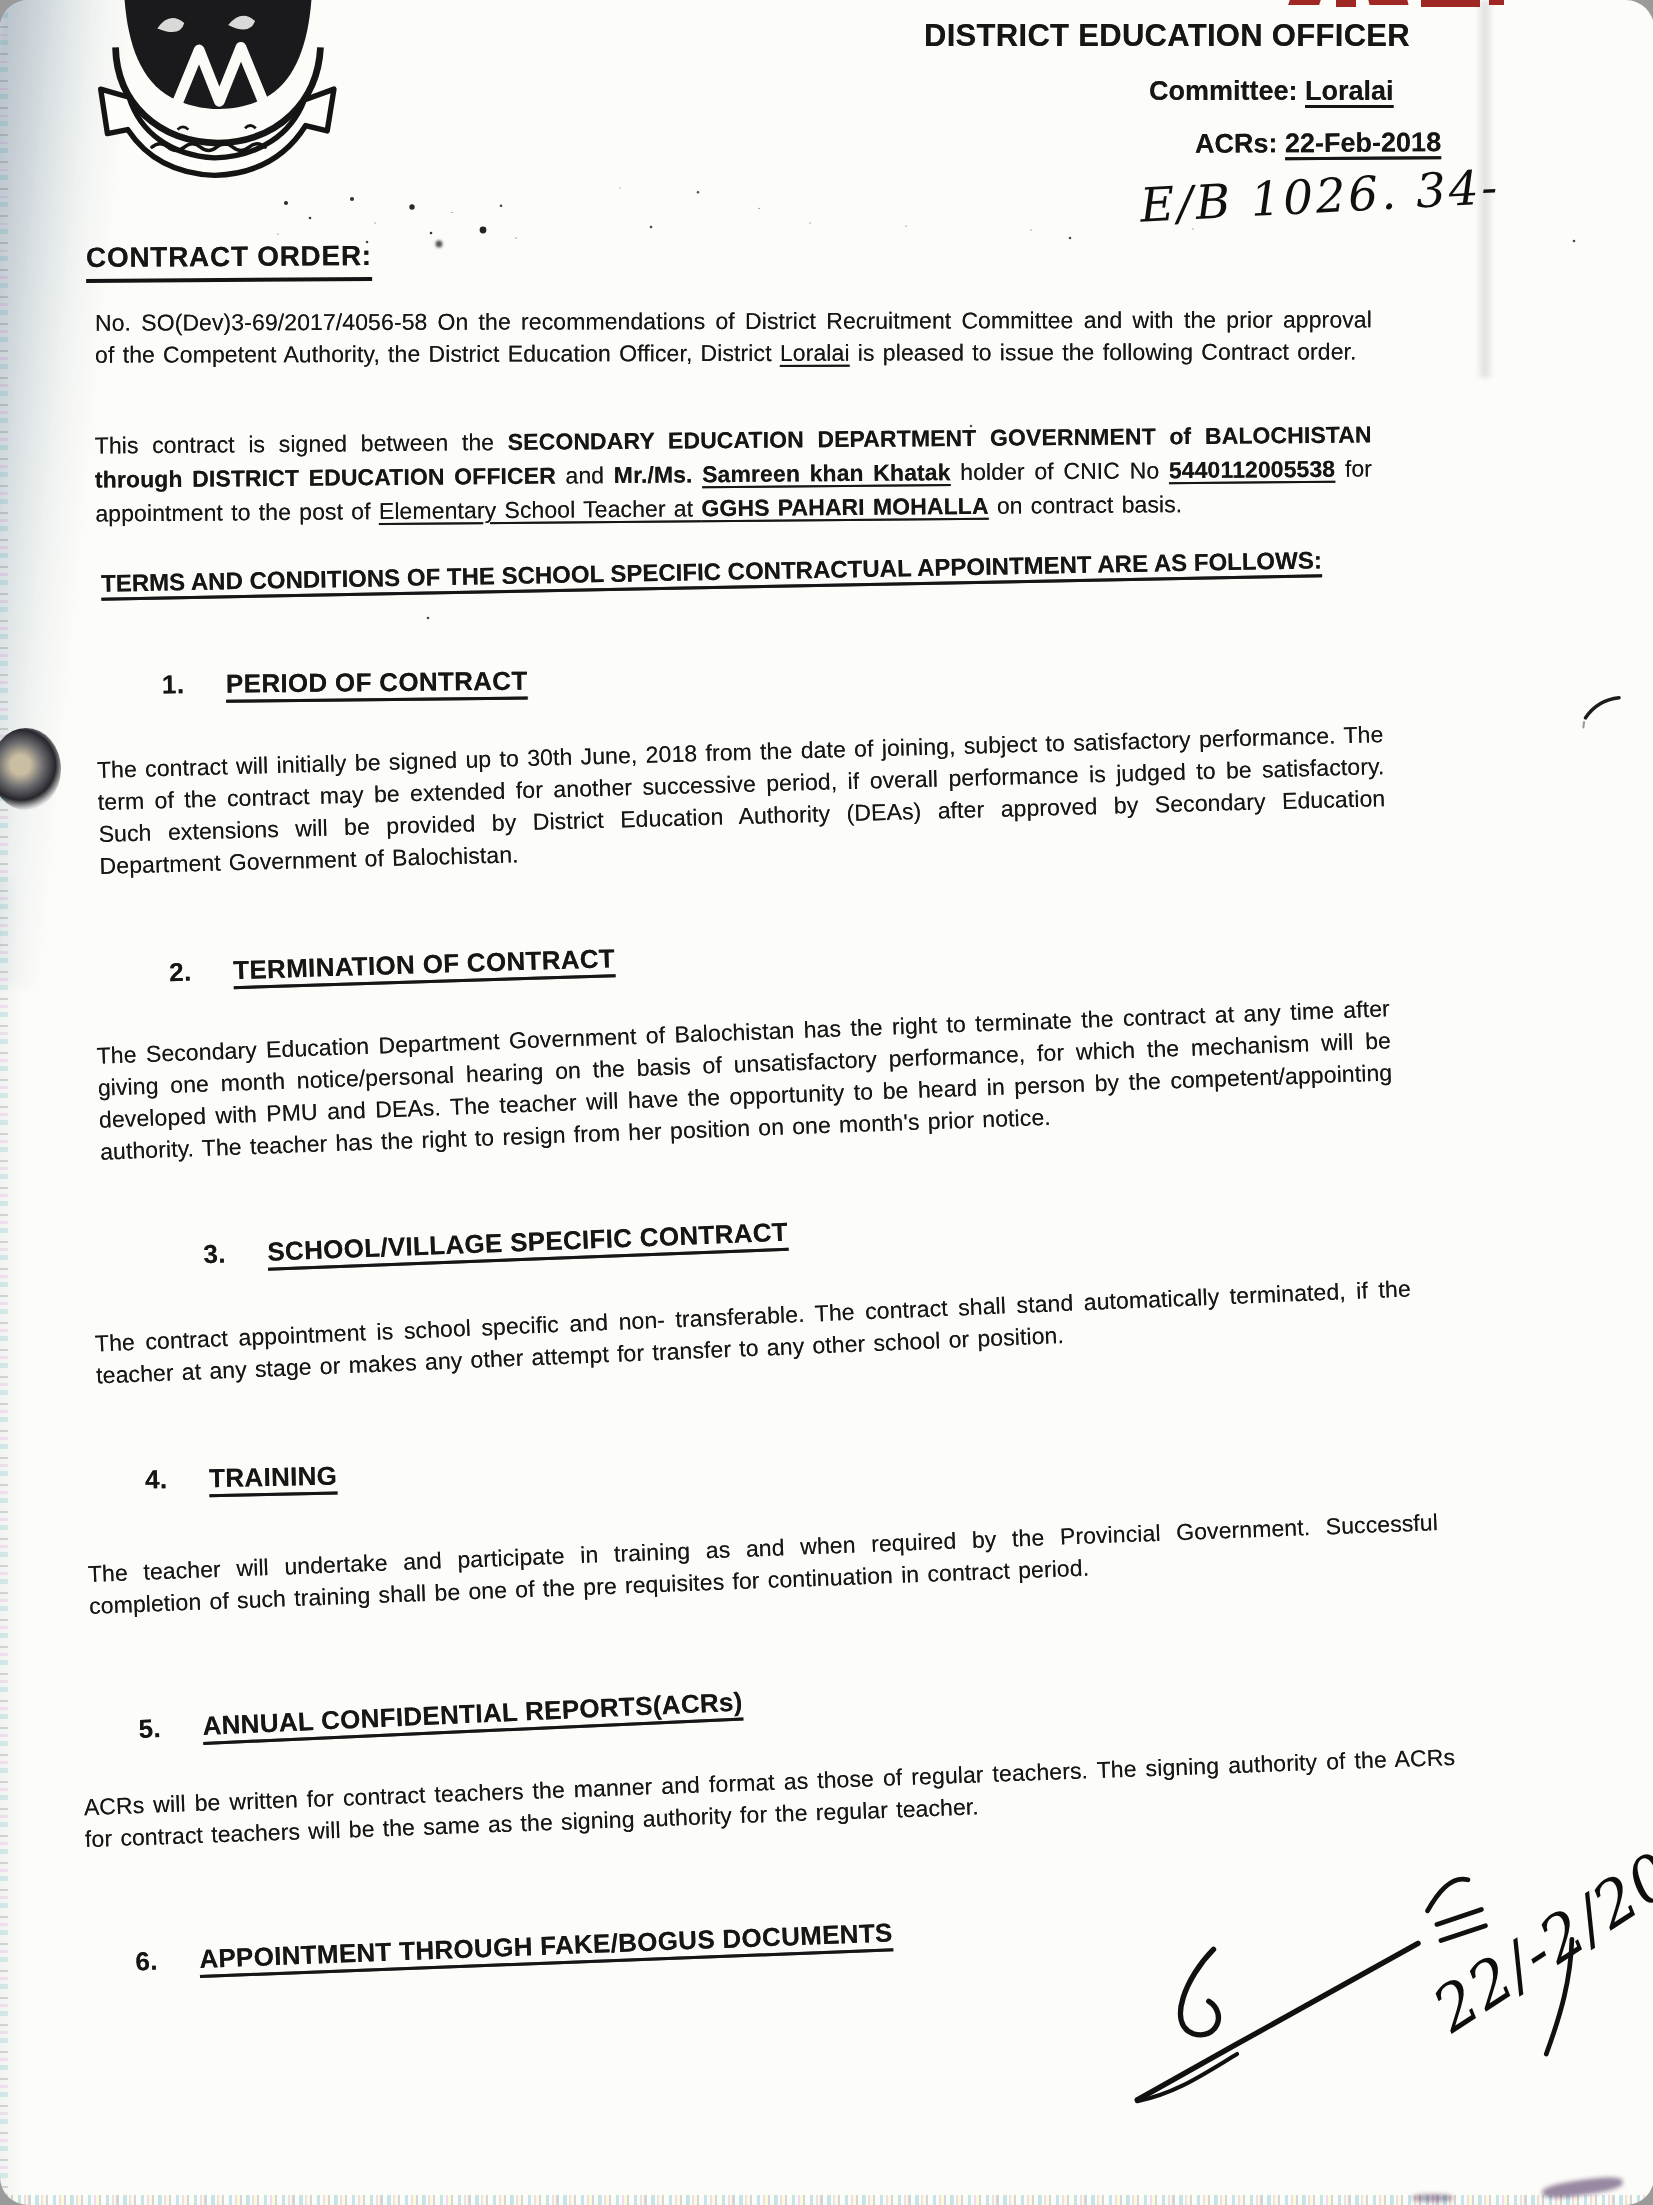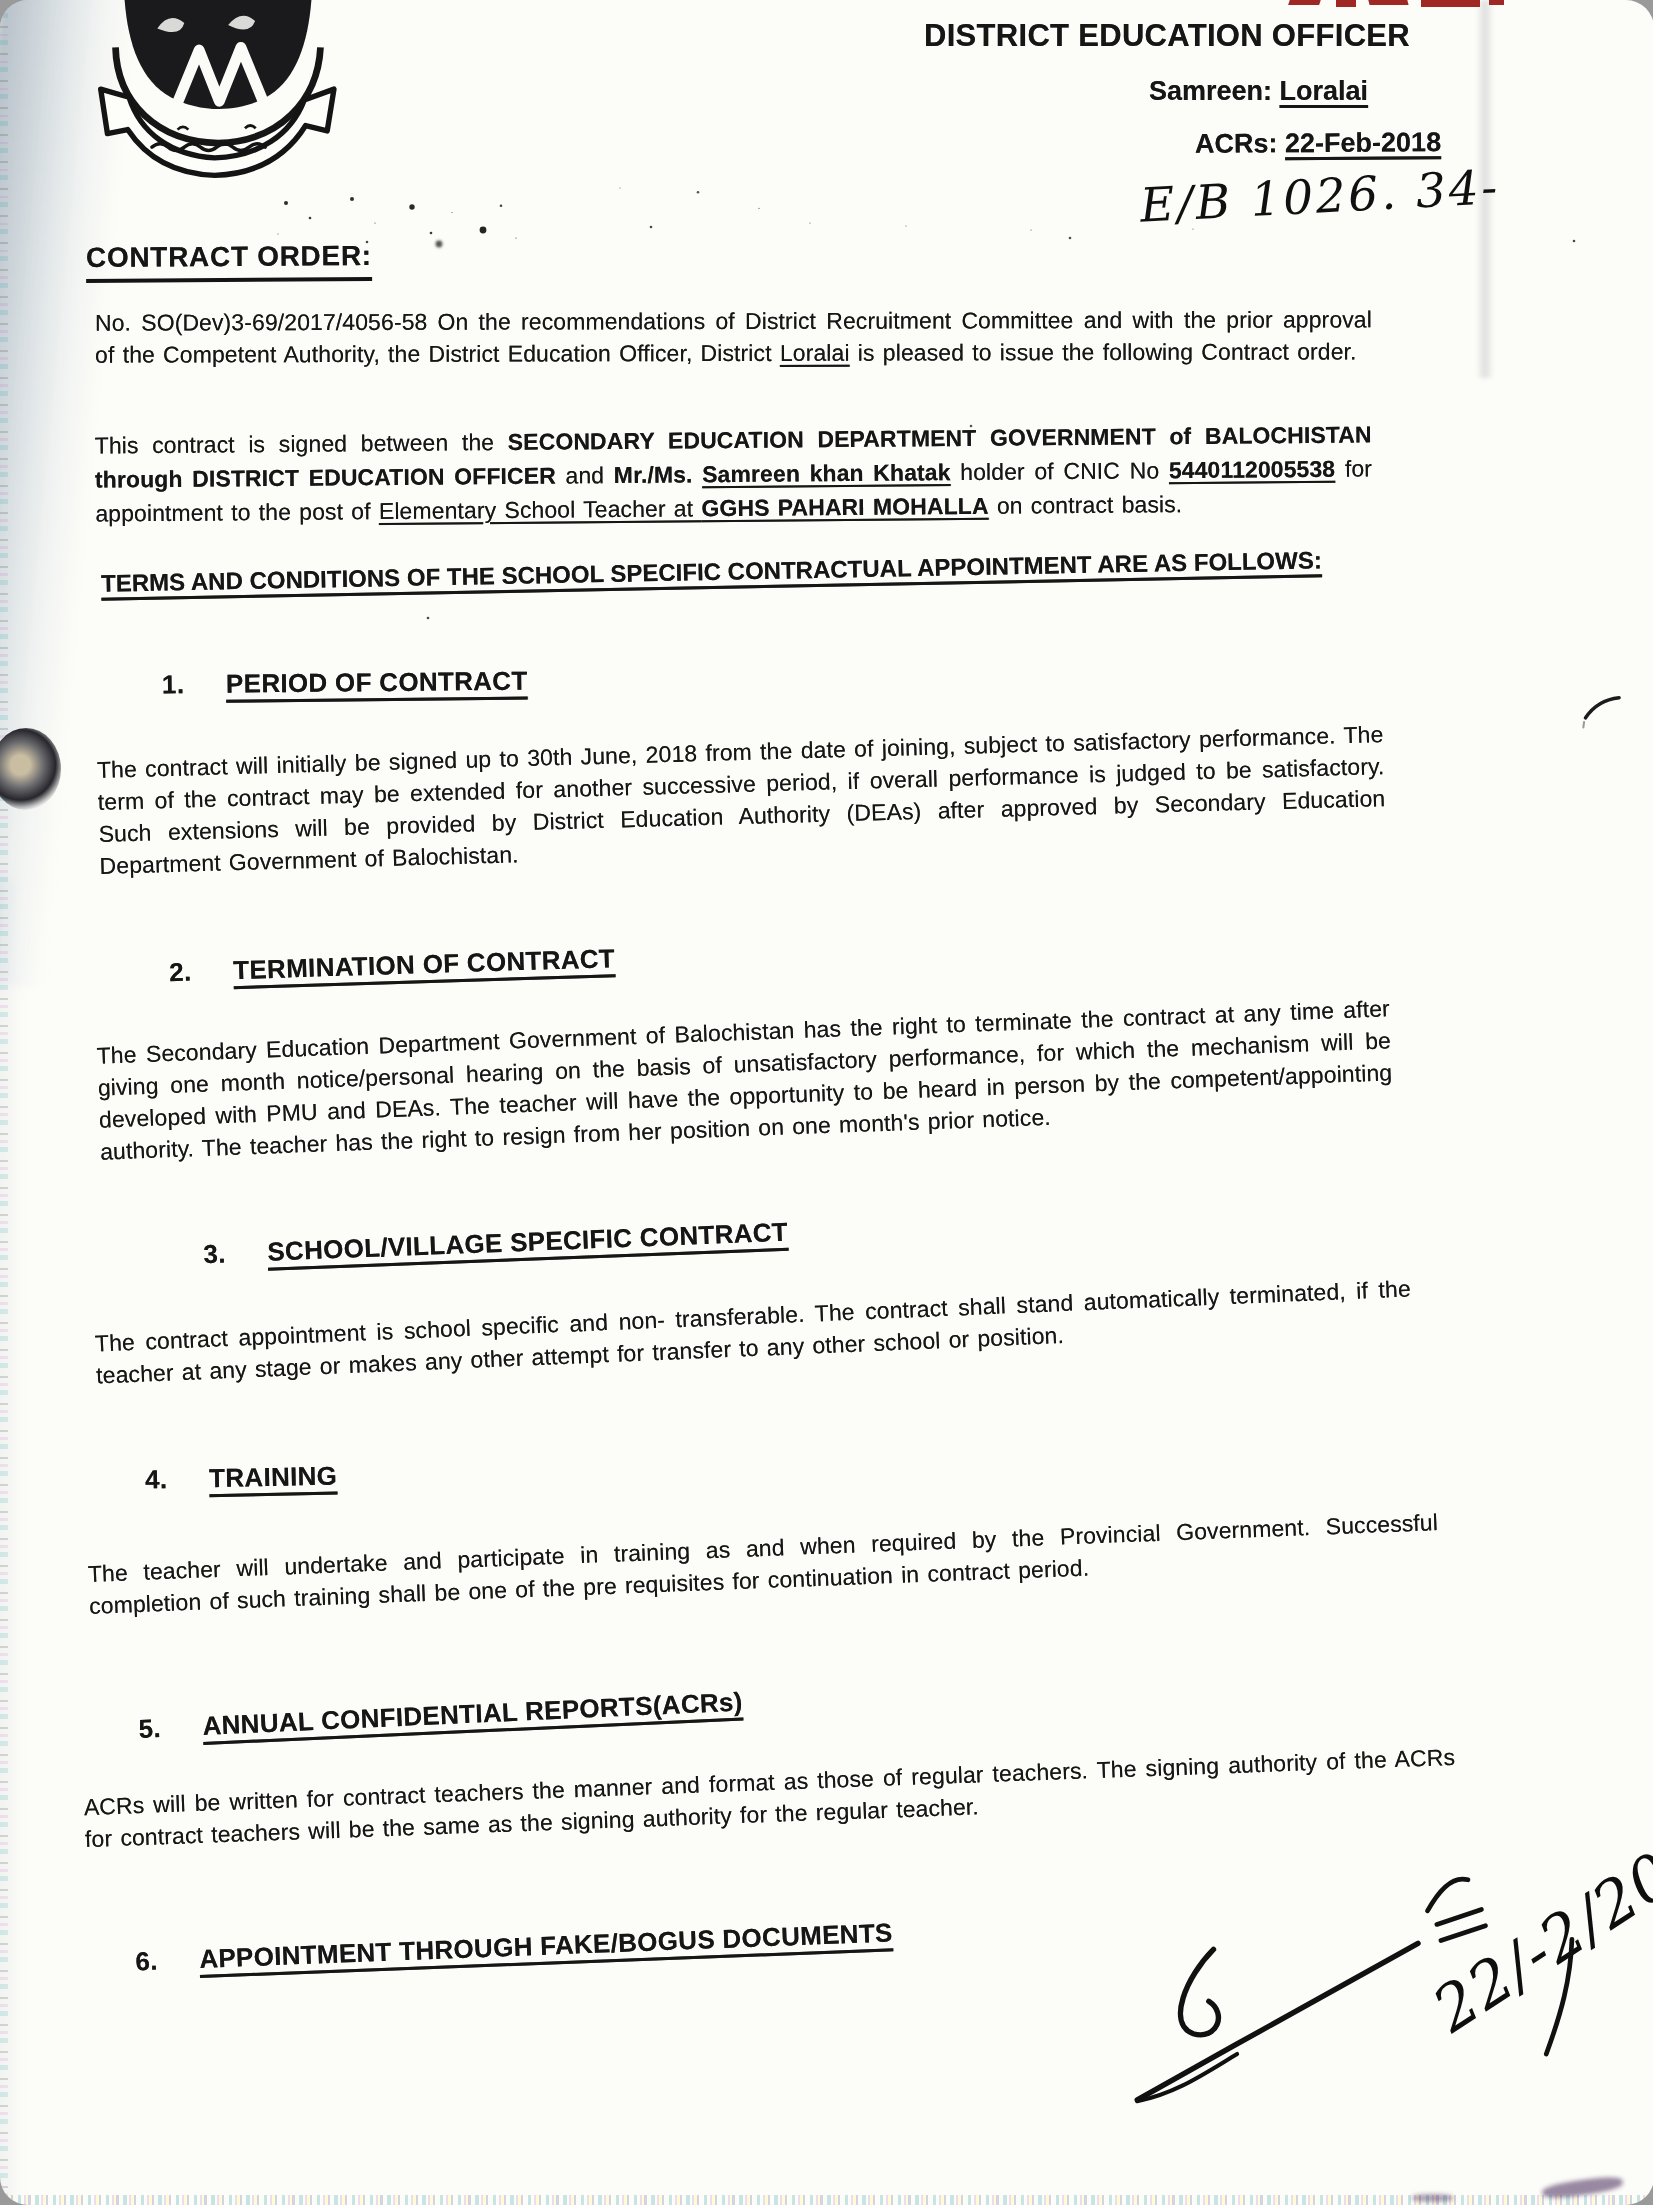--- a/index.html
+++ b/index.html
@@ -142,21 +142,21 @@
     <path d="M150,170 L182,92 L212,168 L244,88 L276,166" fill="none" stroke="#fbfbf8" stroke-width="16" stroke-linejoin="round"></path>
     <path d="M120,60 q18,-26 40,-8 q-6,22 -40,8 Z M225,55 q20,-24 40,-6 q-8,22 -40,6 Z" fill="#fbfbf8" opacity=".85"></path>
     <path d="M58,88 C60,170 120,228 210,230 C300,228 358,168 362,88" fill="none" stroke="#161616" stroke-width="10"></path>
     <path d="M36,150 L78,162 C95,215 140,248 205,252 C270,250 318,218 338,166 L382,150 L372,212 L340,204
              C310,252 265,276 205,278 C148,276 105,254 76,210 L46,216 Z" fill="#fdfdfa" stroke="#141414" stroke-width="8" stroke-linejoin="round"></path>
     <path d="M112,236 q12,-10 24,0 t24,0 t24,0 t24,0 t24,0 t24,0 t24,0" fill="none" stroke="#141414" stroke-width="5" stroke-linecap="round"></path>
     <path d="M150,210 q8,-8 16,0 M250,208 q8,-8 16,0" fill="none" stroke="#141414" stroke-width="4"></path>
   </svg>
 
   <div class="hdr-title ink">DISTRICT EDUCATION OFFICER</div>
-  <div class="hdr-line2 ink"><span>Samreen: </span><span class="uv">Loralai</span></div>
+  <div class="hdr-line2 ink"><span>Committee: </span><span class="uv">Loralai</span></div>
   <div class="hdr-line3 ink"><span>ACRs: </span><span class="uv">22-Feb-2018</span></div>
   <div class="handwritten-ref">E/B 1026. 34-</div>
 
   <div class="contract-order ink">CONTRACT ORDER:</div>
 
   <p class="para ink" style="left:95px;top:282px;width:1277px;transform:rotate(-.15deg);"><span>No. SO(Dev)3-69/2017/4056-58  On the recommendations of District Recruitment Committee and with the prior approval of the Competent Authority, the District Education Officer, District </span><span class="u">Loralai</span><span> is pleased to issue the following Contract order.</span></p>
 
   <p class="para ink" style="left:95px;top:400px;width:1277px;line-height:34px;transform:rotate(-.5deg);"><span>This contract is signed between the </span><span class="b">SECONDARY EDUCATION DEPARTMENT GOVERNMENT</span><span class="b"> of </span><span class="b">BALOCHISTAN</span><span class="b"> through </span><span class="b">DISTRICT EDUCATION OFFICER</span><span> and </span><span class="b">Mr./Ms. </span><span class="b u">Samreen khan Khatak</span><span> holder of CNIC No </span><span class="b u">5440112005538</span><span> for appointment to the post of </span><span class="u">Elementary School Teacher at </span><span class="b u">GGHS PAHARI MOHALLA</span><span> on contract basis.</span></p>
 
   <div class="terms-head ink">

